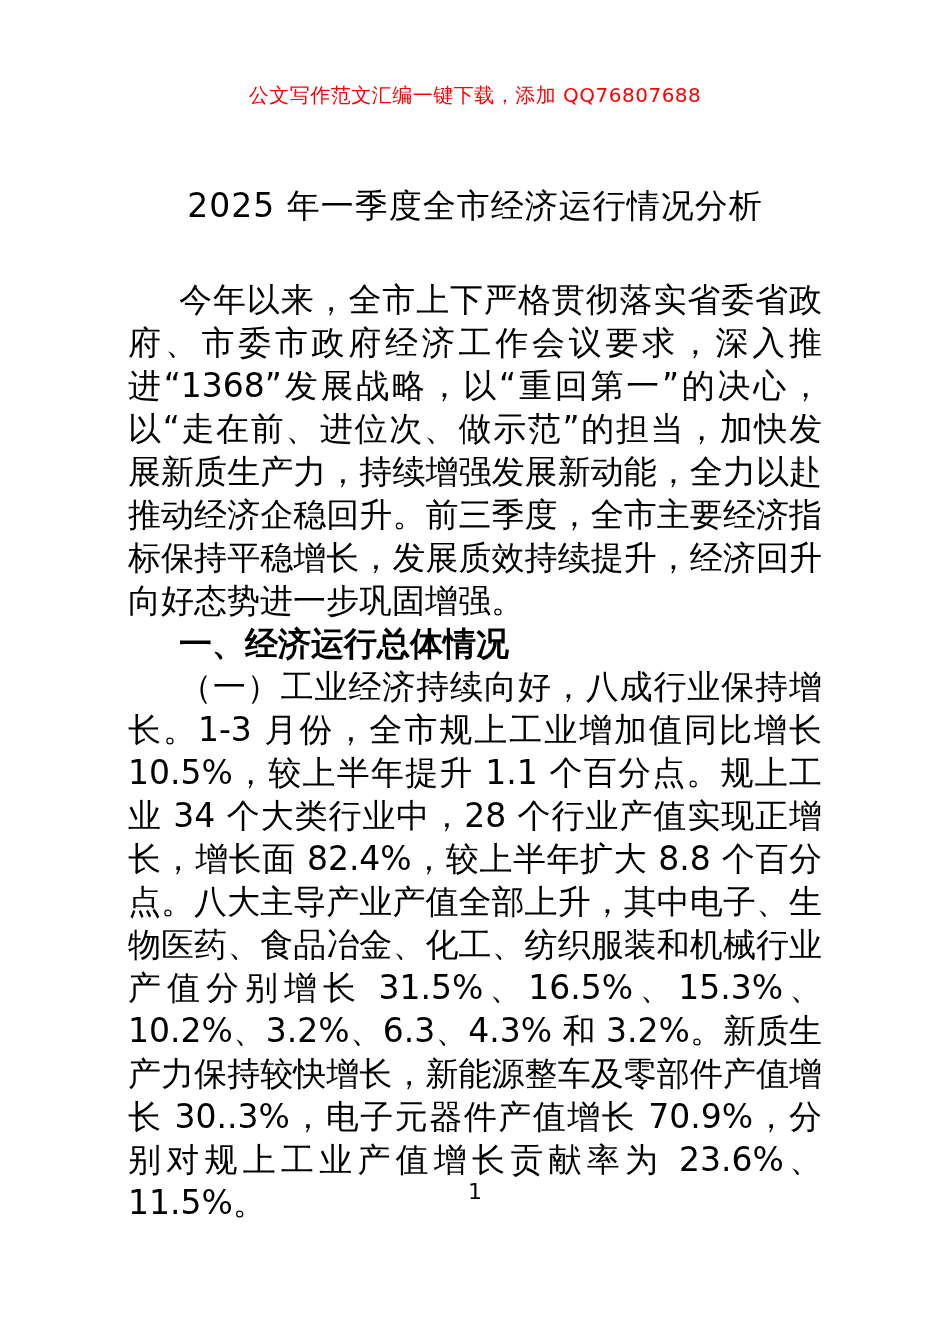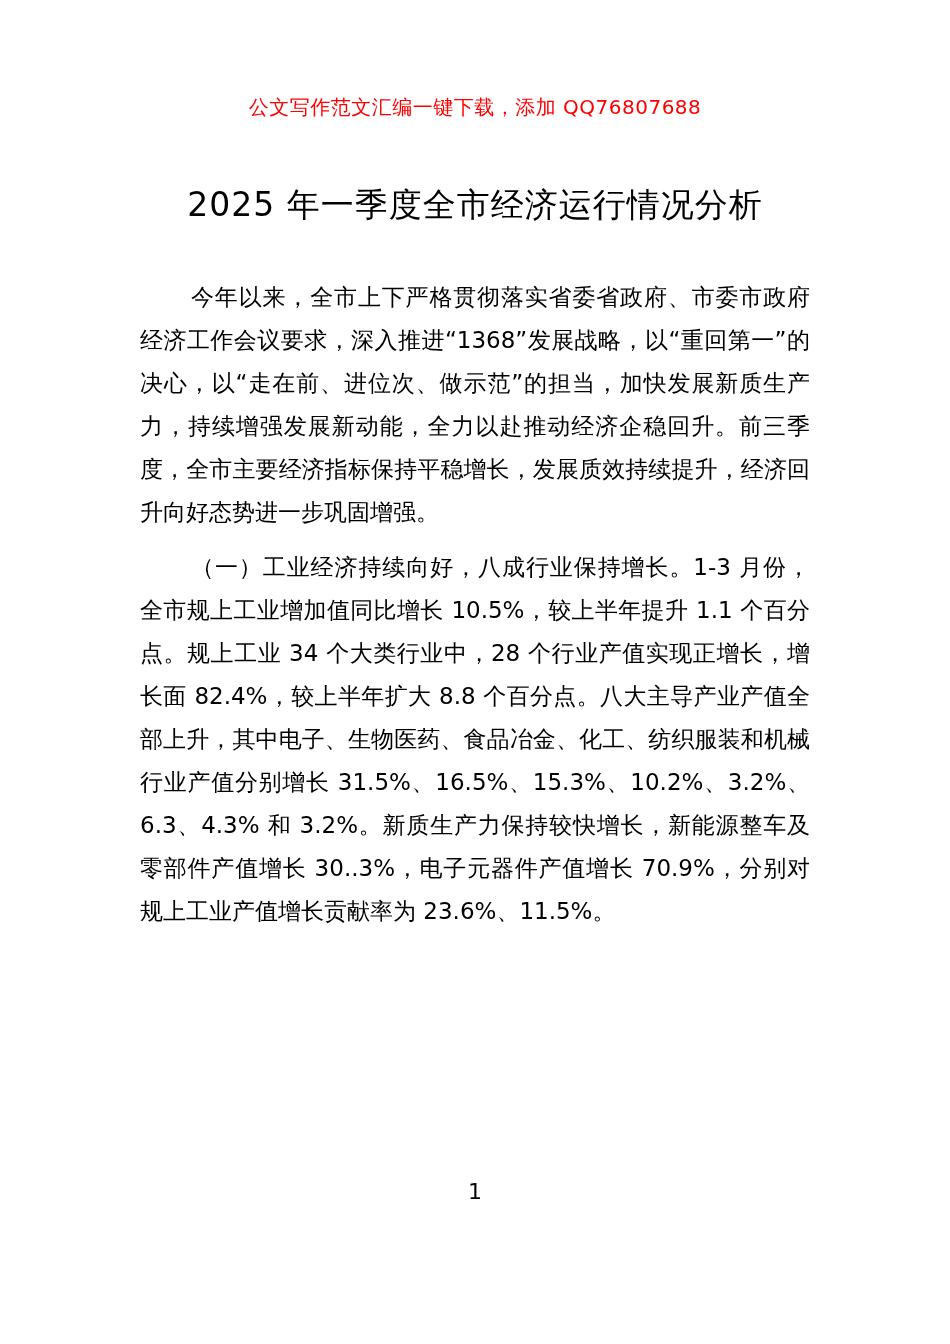--- a/index.html
+++ b/index.html
@@ -12,48 +12,48 @@
     height: 1344px;
     font-family: "Liberation Serif", "DejaVu Serif", serif;
     color: #000000;
     position: relative;
     overflow: hidden;
   }
   .page {
     width: 950px;
     height: 1308px;
     box-sizing: border-box;
-    padding: 12px 128px;
+    padding: 0 128px;
     position: relative;
   }
   .watermark {
     text-align: center;
     color: #ff0000;
     font-family: "DejaVu Sans", "Liberation Sans", sans-serif;
     font-size: 20px;
     letter-spacing: 0.5px;
     padding-top: 82px;
     white-space: nowrap;
   }
   .doc-title {
     text-align: center;
     font-family: "DejaVu Sans", "Liberation Sans", sans-serif;
     font-weight: normal;
     font-size: 33px;
     letter-spacing: 1px;
-    margin: 0;
+    margin: 13px;
     padding-top: 62px;
     color: #000;
   }
   .body-text {
     padding-top: 36px;
   }
   p.para {
-    margin: 12px;
-    font-size: 23px;
+    margin: 0;
+    font-size: 33px;
     line-height: 43px;
     text-align: justify;
     text-justify: inter-ideograph;
     text-indent: 51px;
     letter-spacing: 0px;
     font-family: "DejaVu Sans", "Liberation Sans", sans-serif;
     font-weight: normal;
   }
   p.para.heading {
     font-weight: bold;
@@ -72,18 +72,19 @@
 <body>
 
 <div class="page">
 
   <div class="watermark">公文写作范文汇编一键下载，添加 QQ76807688</div>
 
   <h1 class="doc-title">2025 年一季度全市经济运行情况分析</h1>
 
   <div class="body-text">
     <p class="para">今年以来，全市上下严格贯彻落实省委省政府、市委市政府经济工作会议要求，深入推进“1368”发展战略，以“重回第一”的决心，以“走在前、进位次、做示范”的担当，加快发展新质生产力，持续增强发展新动能，全力以赴推动经济企稳回升。前三季度，全市主要经济指标保持平稳增长，发展质效持续提升，经济回升向好态势进一步巩固增强。</p>
+    <p class="para heading">一、经济运行总体情况</p>
     <p class="para">（一）工业经济持续向好，八成行业保持增长。1-3 月份，全市规上工业增加值同比增长 10.5%，较上半年提升 1.1 个百分点。规上工业 34 个大类行业中，28 个行业产值实现正增长，增长面 82.4%，较上半年扩大 8.8 个百分点。八大主导产业产值全部上升，其中电子、生物医药、食品冶金、化工、纺织服装和机械行业产值分别增长 31.5%、16.5%、15.3%、10.2%、3.2%、6.3、4.3% 和 3.2%。新质生产力保持较快增长，新能源整车及零部件产值增长 30..3%，电子元器件产值增长 70.9%，分别对规上工业产值增长贡献率为 23.6%、11.5%。</p>
   </div>
 
   <div class="page-number">1</div>
 
 </div>
 
 </body></html>

